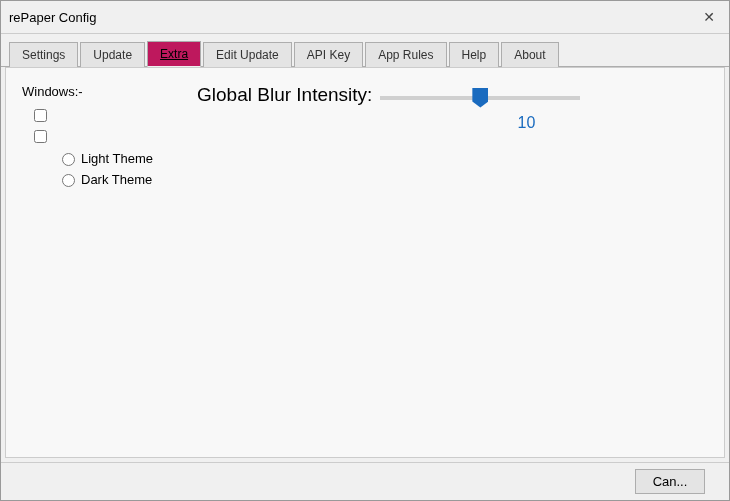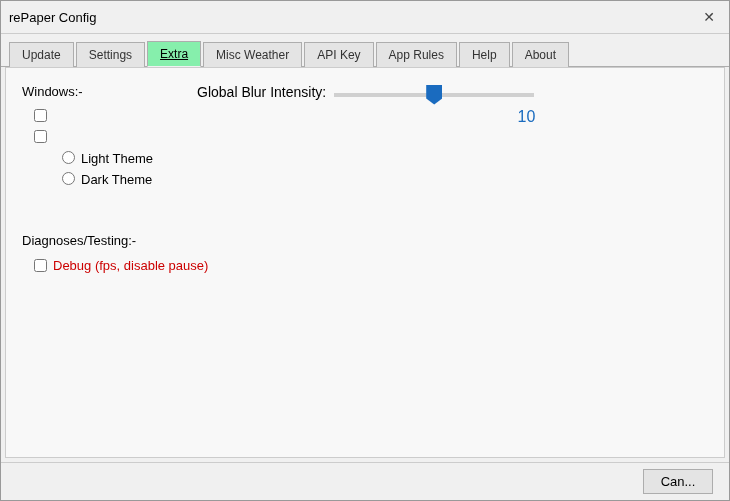--- a/index.html
+++ b/index.html
@@ -70,21 +70,21 @@
       cursor: pointer;
       margin-right: 2px;
       font-size: 12px;
       border-bottom: none;
       position: relative;
       bottom: -1px;
       color: #333;
     }
 
     .tab.active {
-      background: #86efac;
+      background: #be185d;
       border-bottom: 1px solid #f0f0f0;
       z-index: 1;
       color: #000;
       text-decoration: underline;
     }
 
     .content-area {
       flex: 1;
       background: #f8f8f8;
       padding: 16px;
@@ -114,21 +114,21 @@
 
     .checkbox-row input[type="checkbox"] {
       margin-right: 6px;
       width: 13px;
       height: 13px;
       cursor: pointer;
     }
 
     .radio-row {
       display: flex;
-      align-items: flex-start;
+      align-items: flex-end;
       margin-bottom: 6px;
       margin-left: 40px;
     }
 
     .radio-row input[type="radio"] {
       margin-right: 6px;
       width: 13px;
       height: 13px;
       cursor: pointer;
     }
@@ -138,21 +138,21 @@
     }
 
     .blur-row {
       display: flex;
       align-items: center;
       gap: 8px;
       margin-bottom: 8px;
     }
 
     .blur-label {
-      font-size: 14px;
+      font-size: 19px;
       white-space: nowrap;
     }
 
     .slider-container {
       position: relative;
       width: 200px;
     }
 
     input[type="range"] {
       -webkit-appearance: none;
@@ -183,21 +183,21 @@
       margin-top: 40px;
     }
 
     .debug-label {
       color: #cc0000;
     }
 
     .bottom-bar {
       display: flex;
       justify-content: flex-end;
-      padding: 6px 16px;
+      padding: 6px 24px;
       background: #f0f0f0;
       border-top: 1px solid #ccc;
       flex-shrink: 0;
       gap: 6px;
     }
 
     .btn {
       padding: 4px 16px;
       background: #e4e4e4;
       border: 1px solid #adadad;
@@ -209,24 +209,24 @@
 </head>
 <body>
 
 <div class="window">
   <div class="title-bar">
     <span class="title-bar-text">rePaper Config</span>
     <div class="close-button">✕</div>
   </div>
 
   <div class="tab-bar">
+    <div class="tab">Settings</div>
     <div class="tab">Update</div>
-    <div class="tab">Settings</div>
     <div class="tab active">Extra</div>
-    <div class="tab">Misc Weather</div>
+    <div class="tab">Edit Update</div>
     <div class="tab">API Key</div>
     <div class="tab">App Rules</div>
     <div class="tab">Help</div>
     <div class="tab">About</div>
   </div>
 
   <div class="content-area">
     <div class="section-row">
 
       <div class="windows-section">
@@ -256,26 +256,18 @@
         <div class="blur-row">
           <span class="blur-label">Global Blur Intensity:</span>
           <div class="slider-container">
             <input type="range" min="0" max="20" value="10" style="width: 200px;">
           </div>
         </div>
         <div class="slider-value" style="margin-left: 148px;">10</div>
       </div>
     </div>
 
-    <div class="diagnoses-section">
-      <div class="section-title">Diagnoses/Testing:-</div>
-
-      <div class="checkbox-row">
-        <input type="checkbox" style="">
-        <label class="debug-label">Debug (fps, disable pause)</label>
-      </div>
-    </div>
   </div>
 
   <div class="bottom-bar">
     <button class="btn">Can...</button>
   </div>
 </div>
 
 </body></html>

